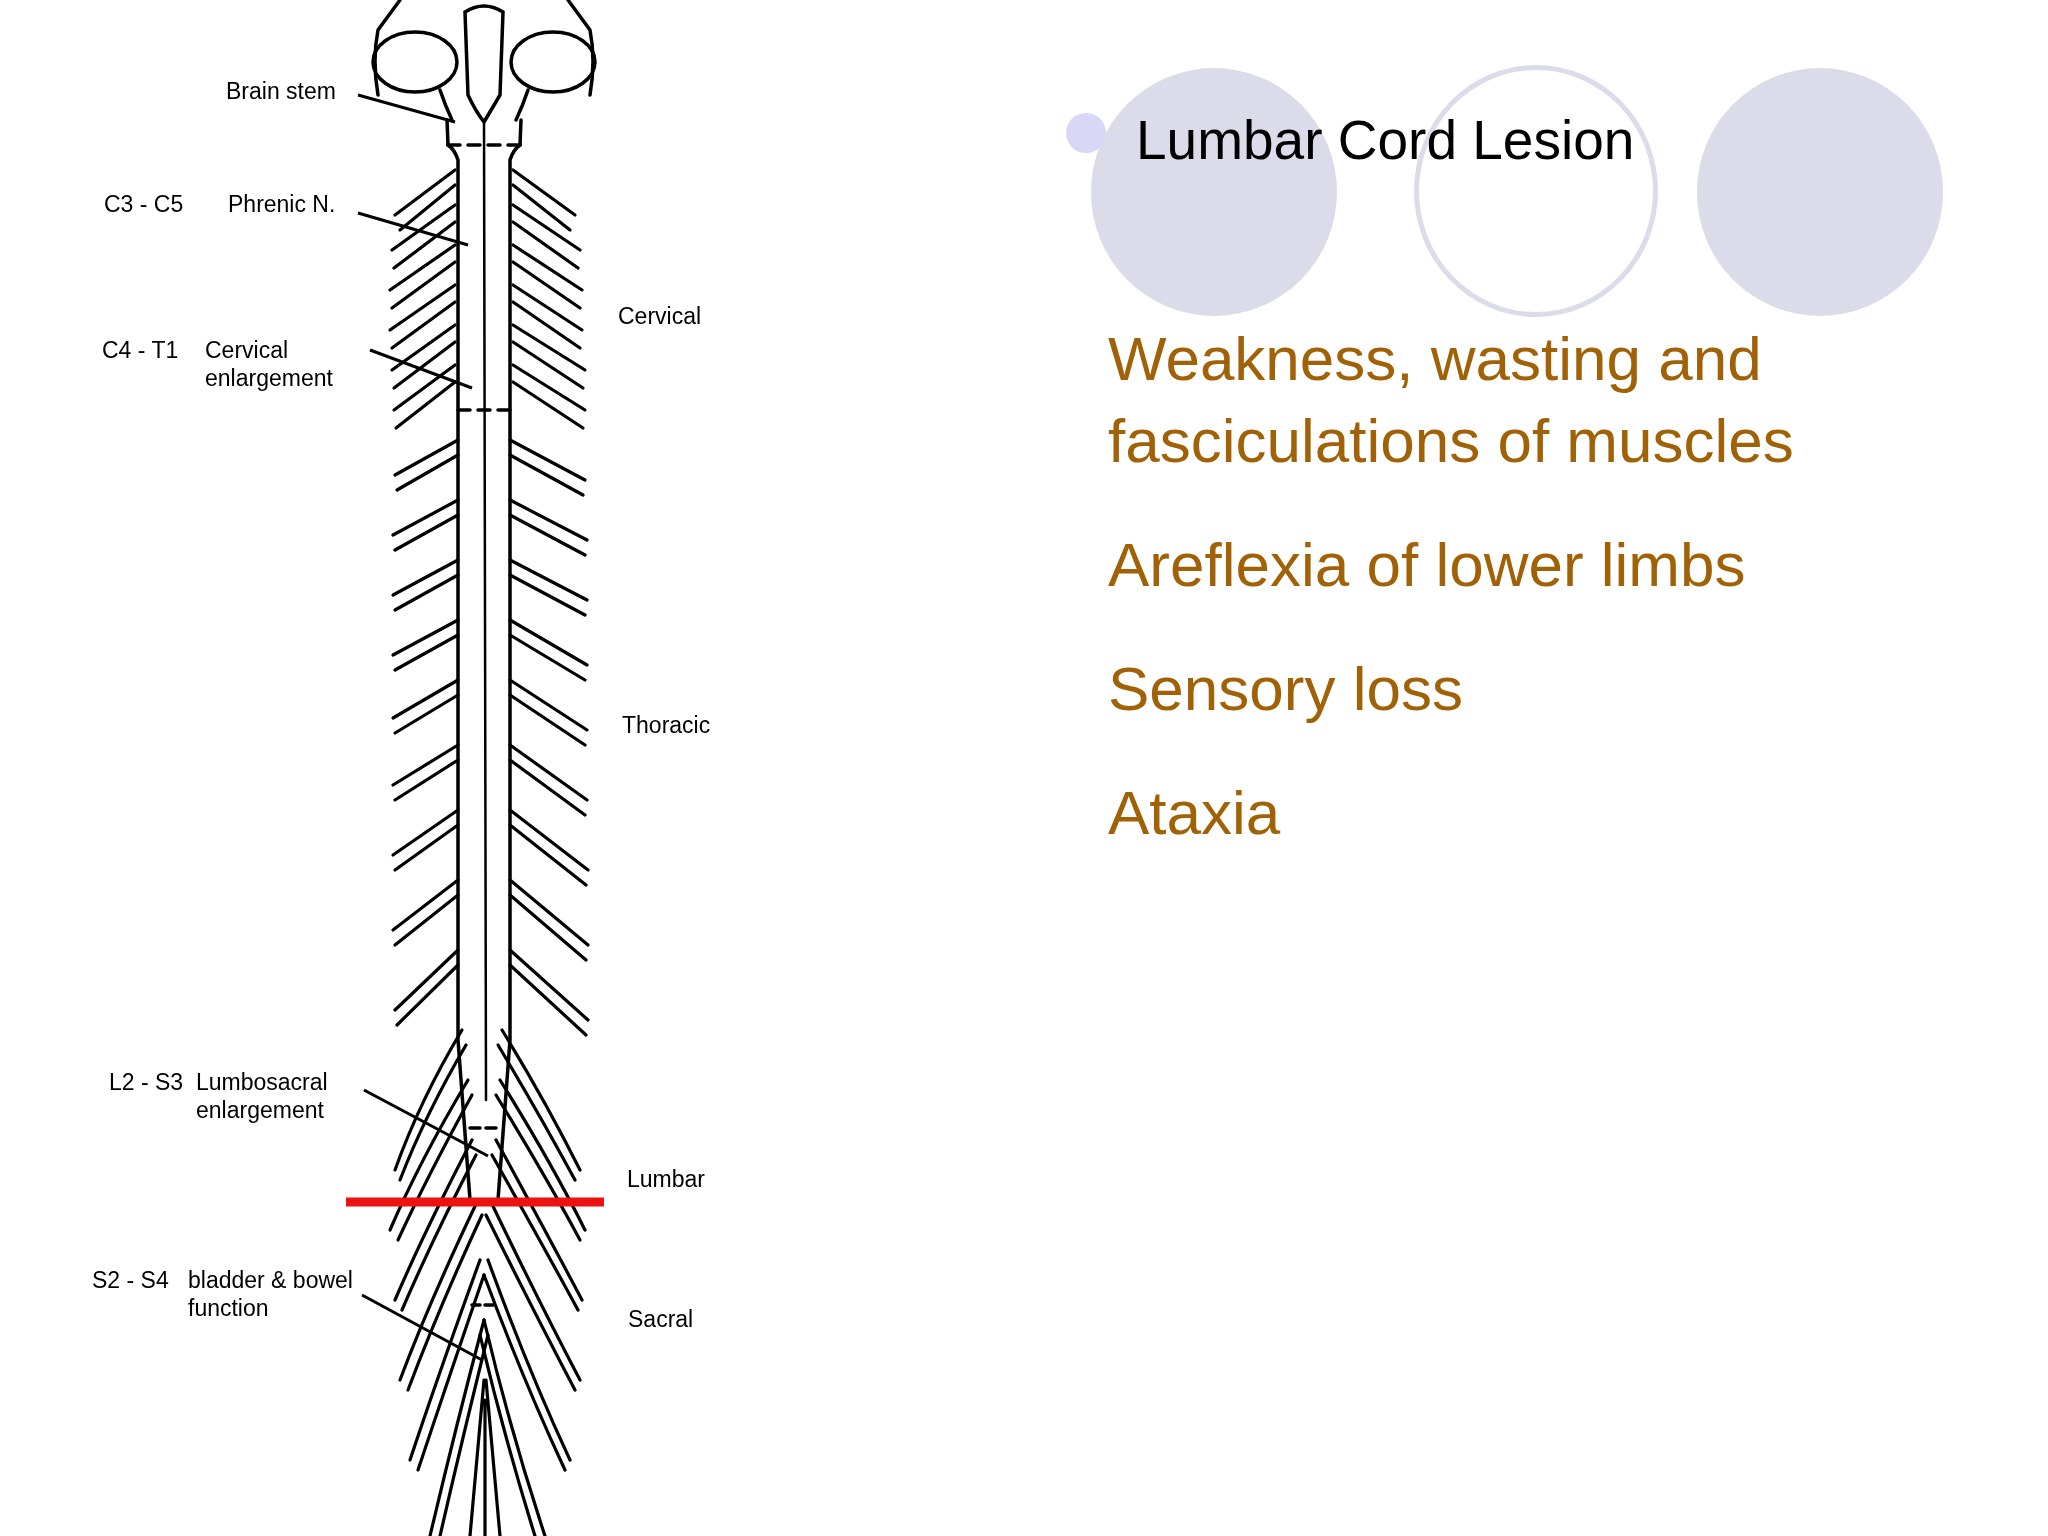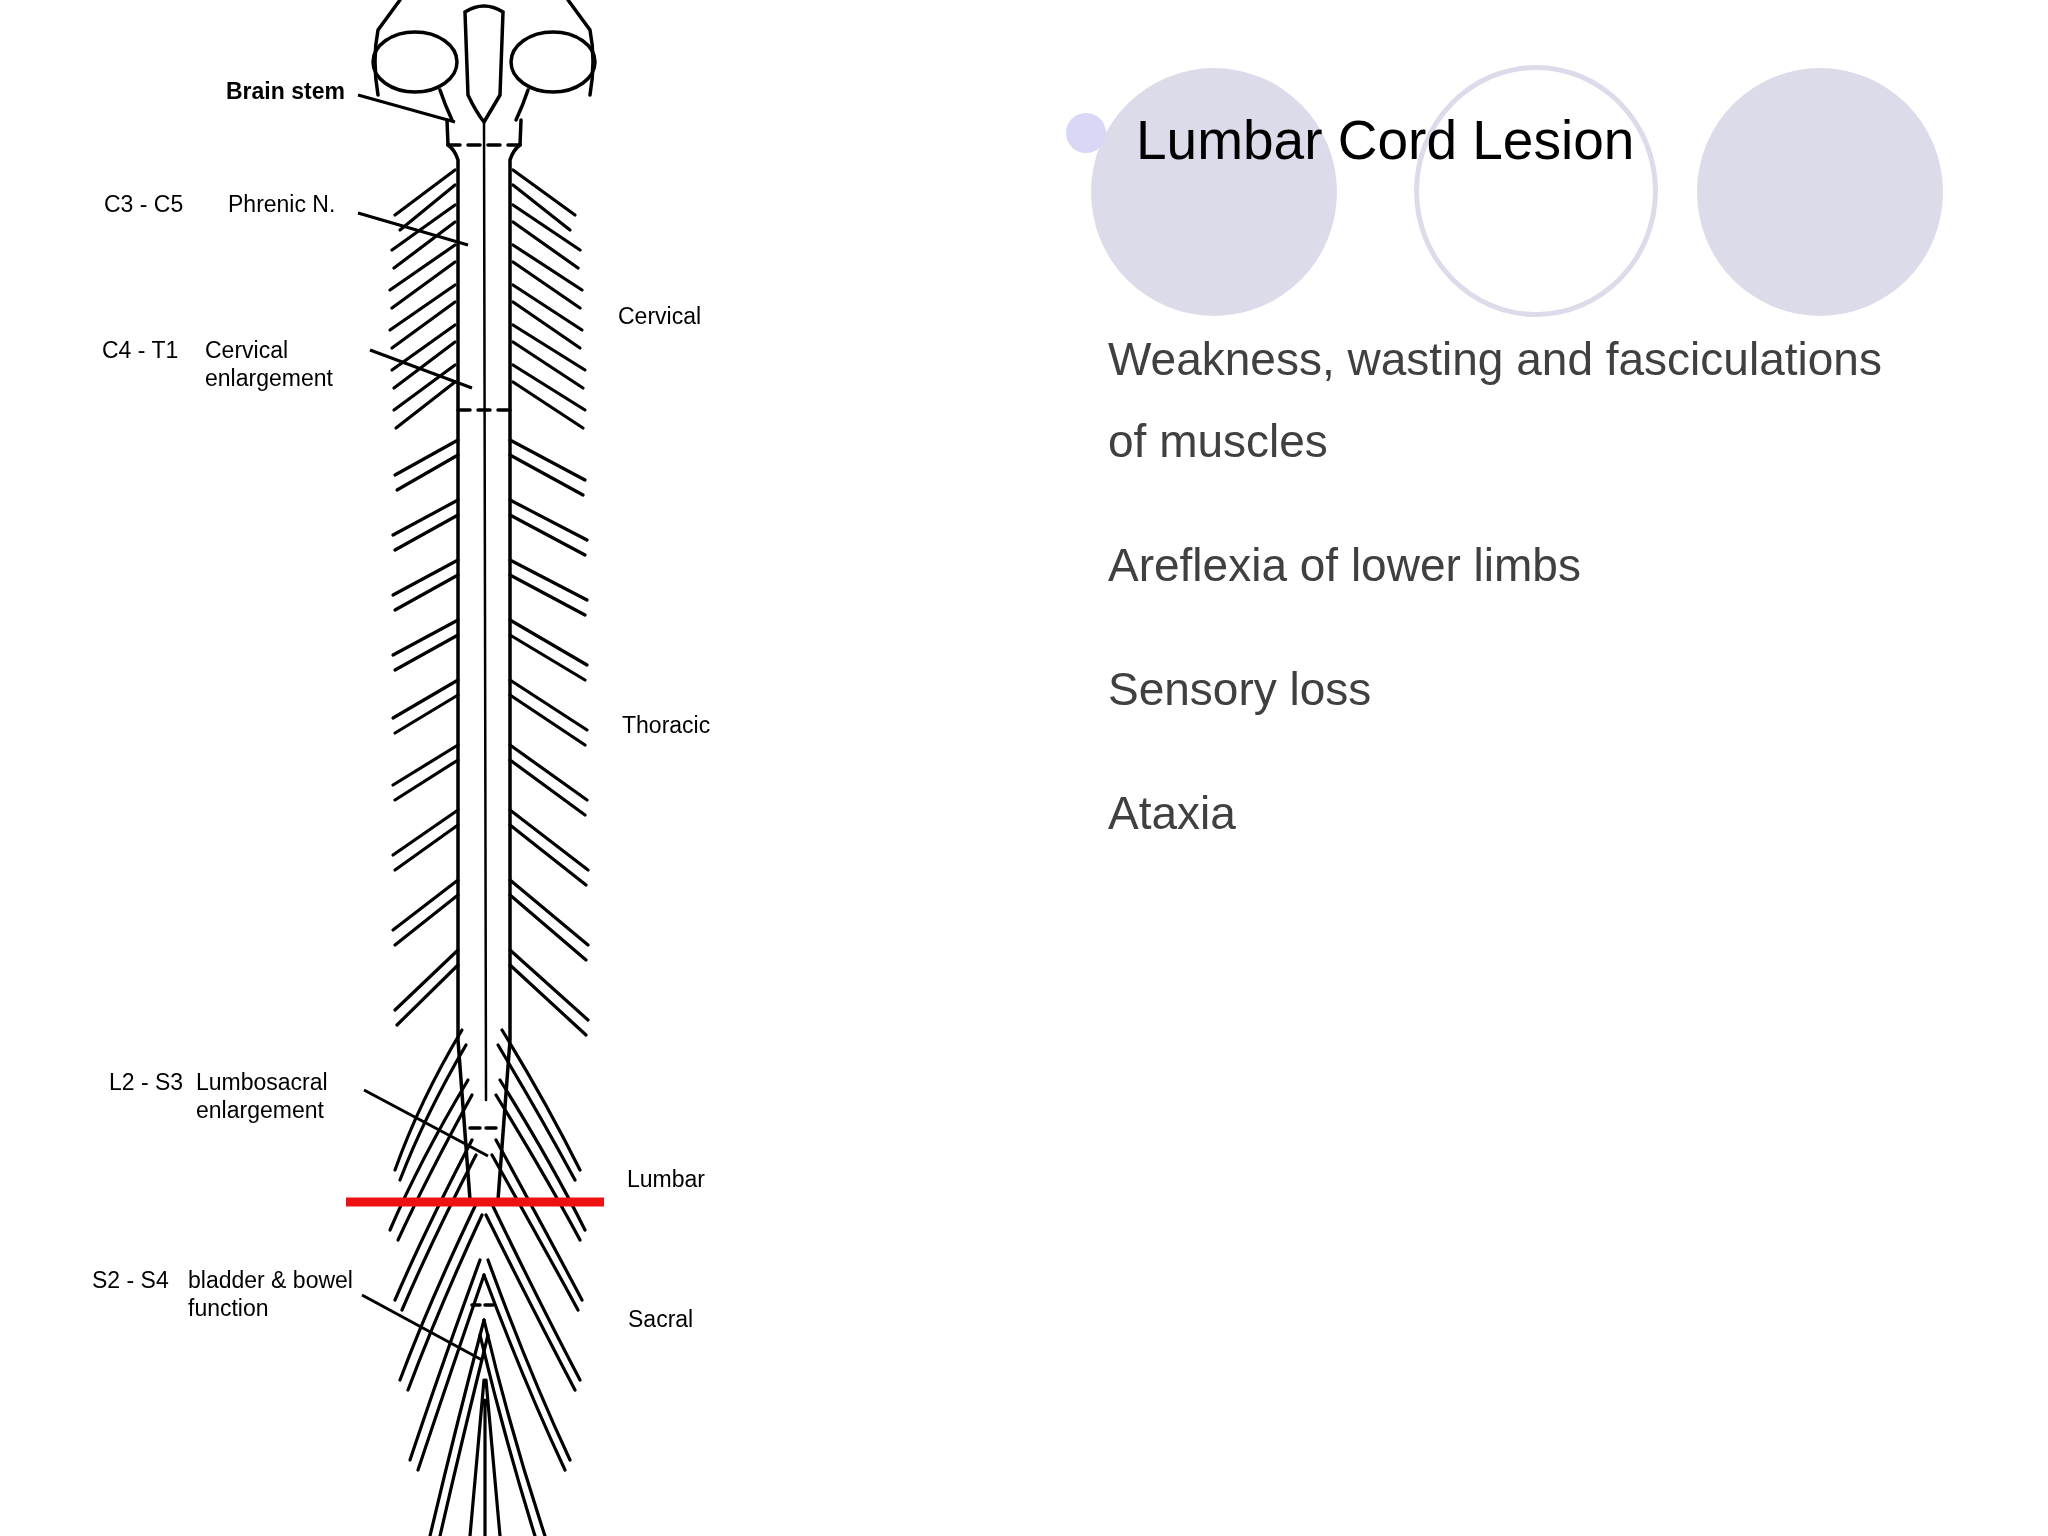--- a/index.html
+++ b/index.html
@@ -7,21 +7,21 @@
   .slide { position:absolute; left:0; top:0; width:2048px; height:1536px; background:#fff; }
   .figure-panel { position:absolute; left:0; top:0; width:800px; height:1536px; background:#fff; }
   .figure-panel svg { position:absolute; left:0; top:0; }
   .lbl { position:absolute; font-size:23px; color:#000; line-height:28px; white-space:nowrap; font-family:"Liberation Sans", sans-serif; }
   .lbl.r { text-align:left; }
   .deco { position:absolute; border-radius:50%; }
   .title-row { position:absolute; left:1066px; top:95px; height:90px; }
   .title-bullet { position:absolute; left:0; top:18px; width:40px; height:40px; border-radius:50%; background:#d8d8f6; }
   .title { position:absolute; left:70px; top:0; font-size:55px; color:#000; white-space:nowrap; line-height:90px; }
   .bullets { position:absolute; left:1108px; top:318px; width:900px; }
-  .bullet { font-size:46px; line-height:82px; color:#404040; margin-bottom:42px; }
+  .bullet { font-size:62px; line-height:82px; color:#a16207; margin-bottom:42px; }
 </style>
 </head>
 <body>
 
 <div class="slide">
 
   <div class="deco" style="left:1091px;top:68px;width:246px;height:248px;background:#dcdbea;"></div>
   <div class="deco" style="left:1414px;top:65px;width:244px;height:252px;border:5px solid #dcdbea;box-sizing:border-box;"></div>
   <div class="deco" style="left:1697px;top:68px;width:246px;height:248px;background:#dcdbea;"></div>
 
@@ -118,21 +118,21 @@
         <line x1="358" y1="95" x2="455" y2="122"></line>
         <line x1="358" y1="213" x2="468" y2="245"></line>
         <line x1="370" y1="350" x2="472" y2="388"></line>
         <line x1="364" y1="1090" x2="488" y2="1156"></line>
         <line x1="362" y1="1295" x2="482" y2="1360"></line>
       </g>
 
       <line x1="346" y1="1202" x2="604" y2="1202" stroke="#ee1111" stroke-width="9"></line>
     </svg>
 
-    <div class="lbl" style="left:226px;top:77px;font-weight:bold;">Brain stem</div>
+    <div class="lbl" style="left:226px;top:77px;">Brain stem</div>
 
     <div class="lbl" style="left:104px;top:190px;">C3 - C5</div>
     <div class="lbl" style="left:228px;top:190px;">Phrenic N.</div>
 
     <div class="lbl" style="left:102px;top:336px;">C4 - T1</div>
     <div class="lbl r" style="left:205px;top:336px;width:155px;white-space:normal;">Cervical enlargement</div>
 
     <div class="lbl" style="left:97px;top:1068px;margin-left:12px;">L2 - S3</div>
     <div class="lbl r" style="left:196px;top:1068px;width:156px;white-space:normal;">Lumbosacral enlargement</div>
 

